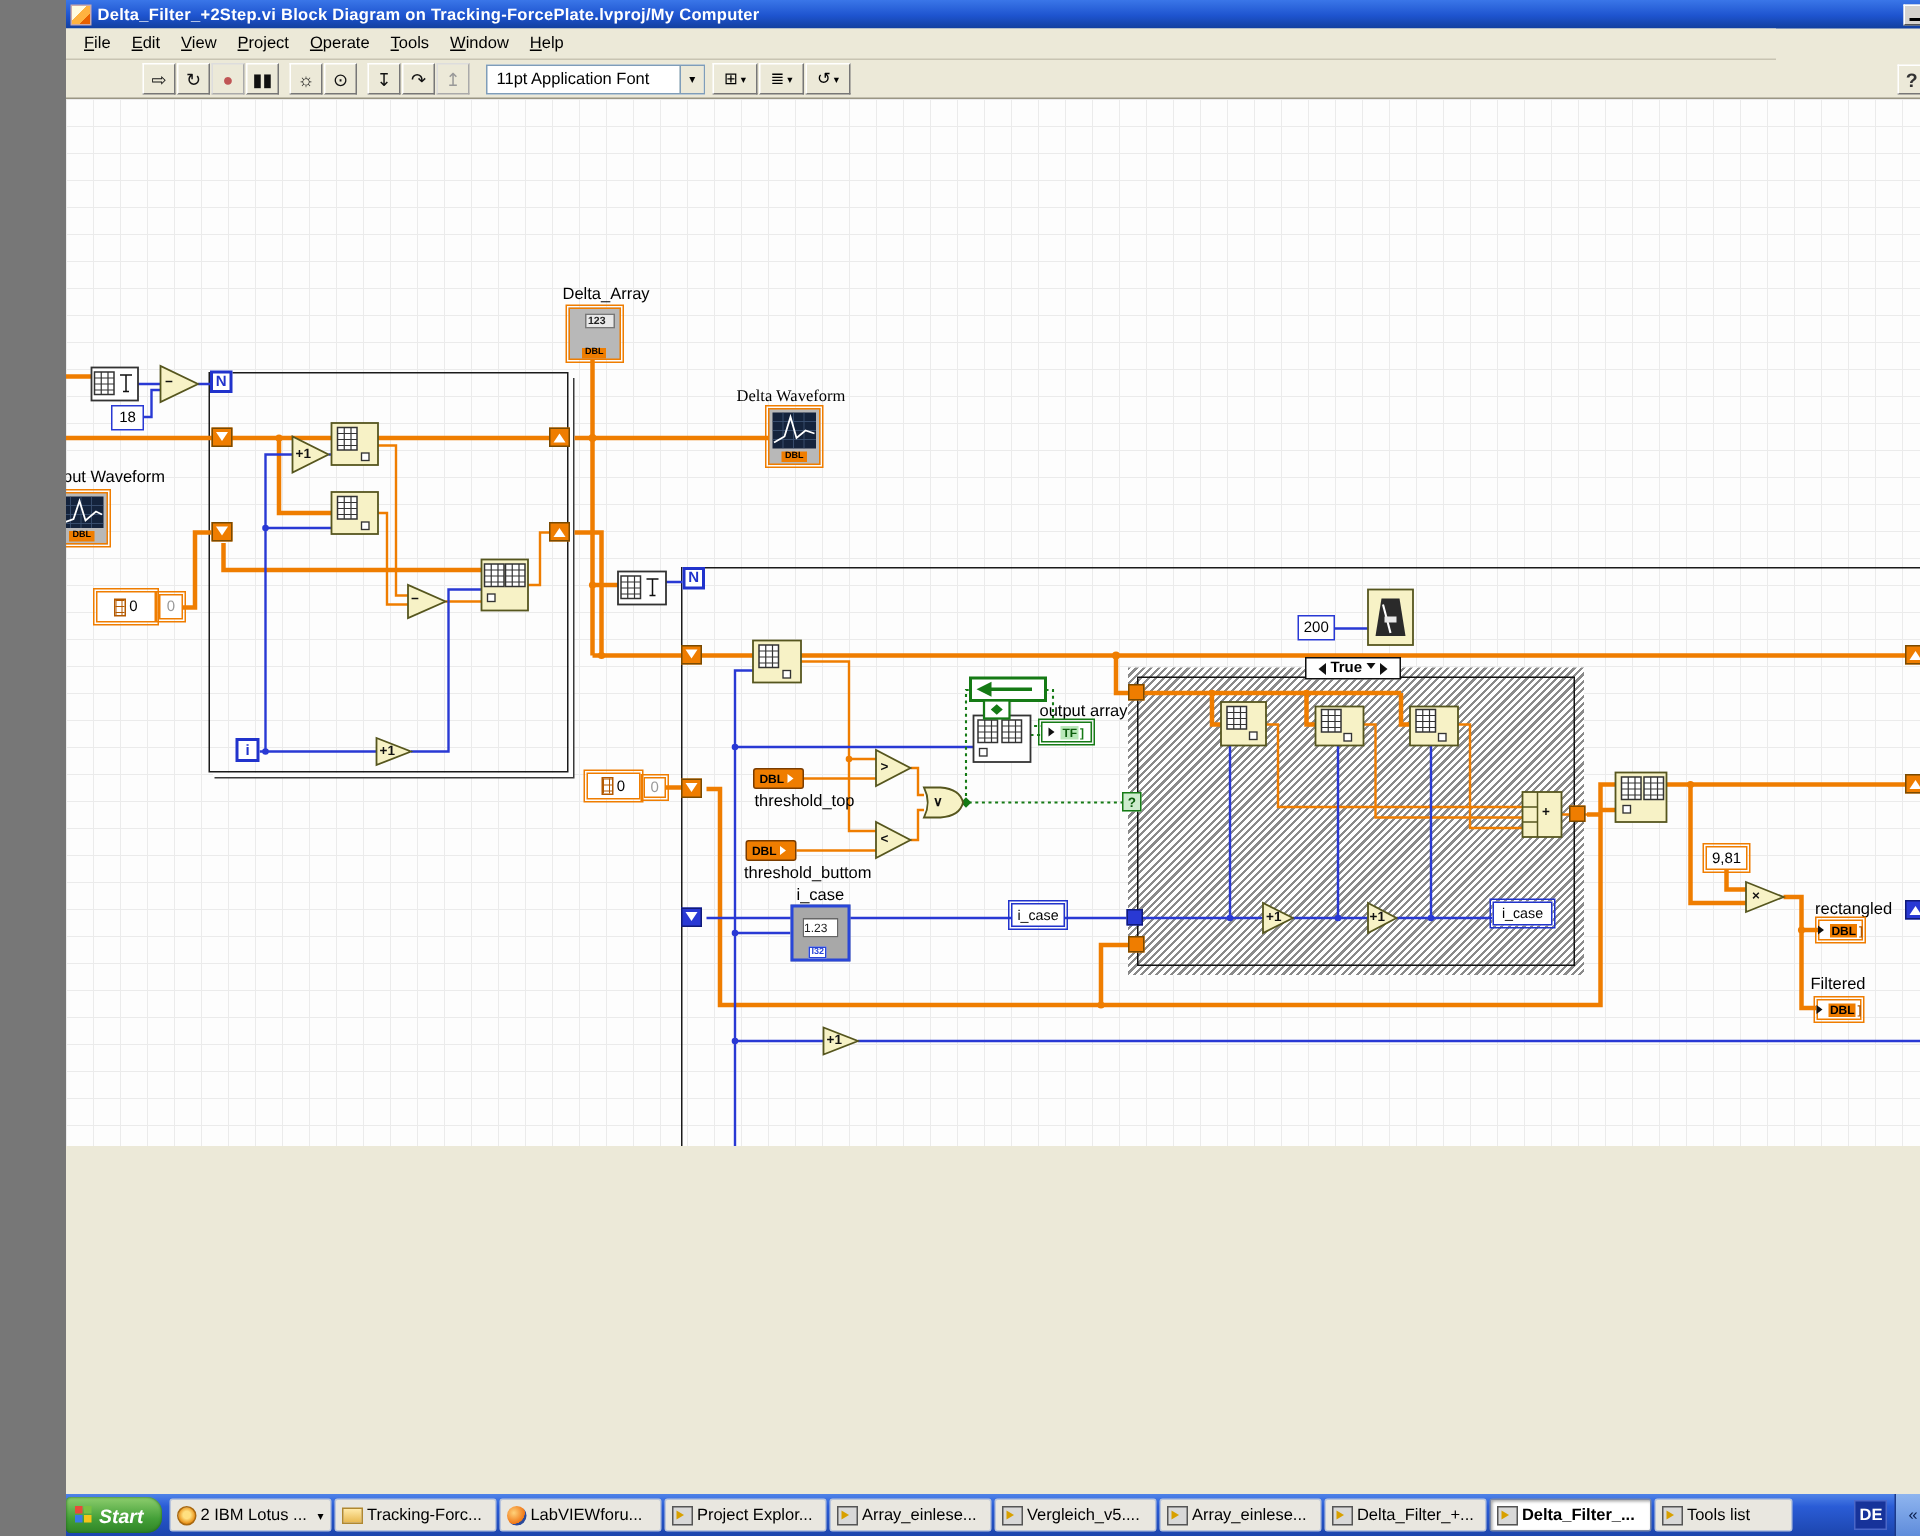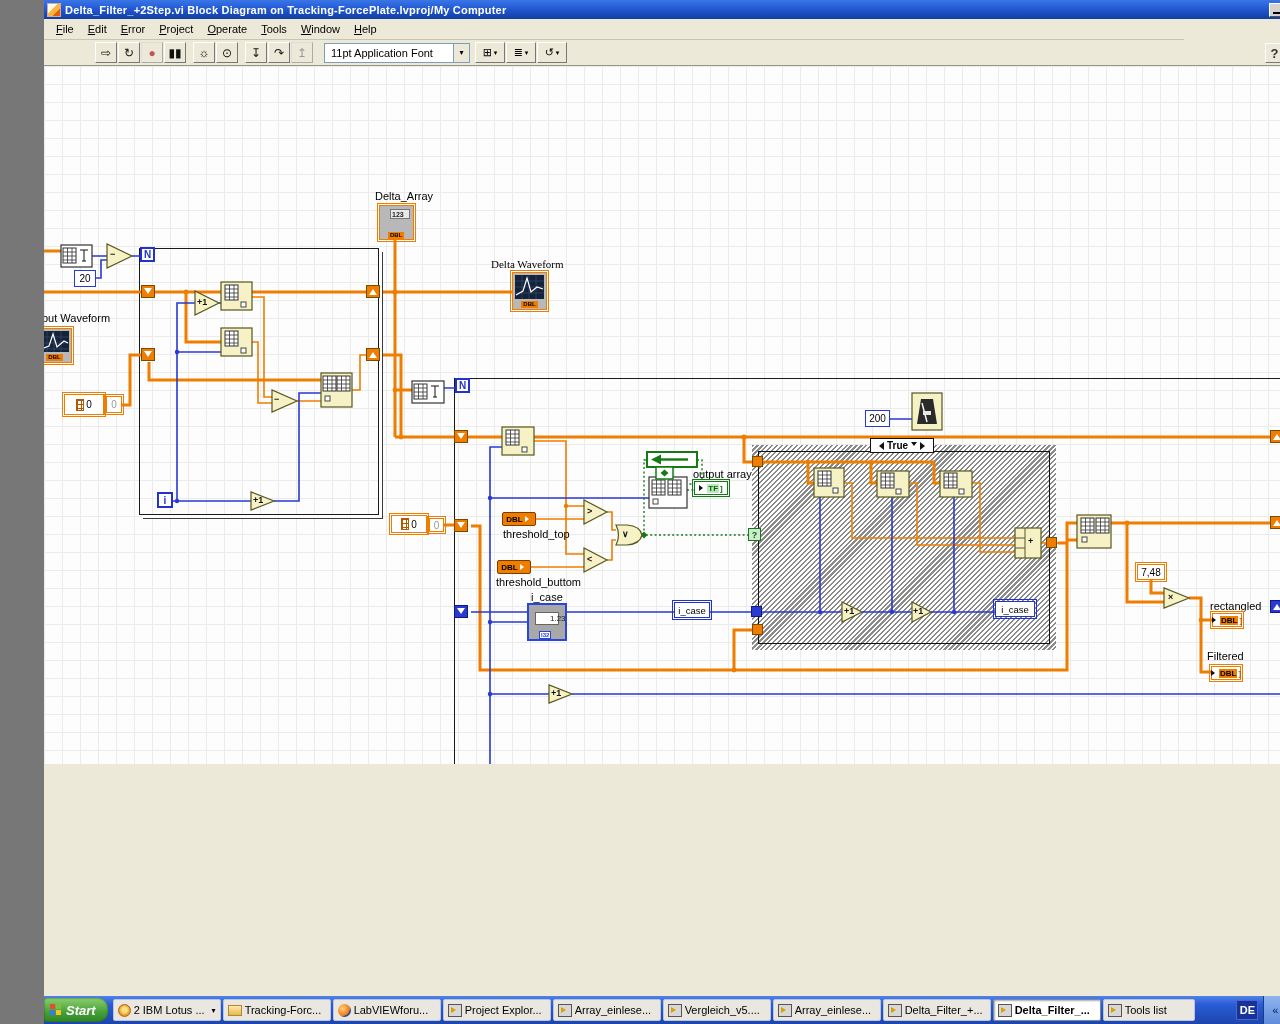--- a/index.html
+++ b/index.html
@@ -94,21 +94,21 @@
   .wfico .chip{align-self:center;background:#ef7d00;color:#000;font-size:6px;font-weight:bold;
     padding:0 2px;margin-bottom:1px;line-height:7px;}
   .aind{position:absolute;border:1px solid #ef7d00;outline:1px solid #ef7d00;outline-offset:1px;
     background:#b8b8b8;}
   .aind .digits{position:absolute;left:10px;top:3px;right:3px;height:10px;background:#e8e8e8;
     border:1px solid #777;font-size:7px;font-weight:bold;line-height:9px;padding-left:1px;color:#222;}
   .aind .chip{position:absolute;left:8px;bottom:0px;background:#ef7d00;color:#000;font-size:6px;
     font-weight:bold;padding:0 2px;line-height:7px;}
   .icase{position:absolute;border:2px solid #2946d8;background:#a8a8a8;}
   .icase .val{position:absolute;left:6px;top:7px;width:24px;height:13px;background:#fff;border:1px solid #666;
-    font-size:8px;line-height:12px;padding-left:14px;color:#222;}
+    font-size:8px;line-height:12px;padding-left:0;color:#222;}
   .icase .chip{position:absolute;left:10px;bottom:0;background:#fff;border:1px solid #2946d8;color:#2946d8;
     font-size:6px;font-weight:bold;line-height:6px;padding:0 1px;}
   .localv{position:absolute;border:1px solid #2133cc;outline:1px solid #2133cc;outline-offset:1px;
     background:#fff;color:#000;font-size:9.5px;display:flex;align-items:center;justify-content:center;}
   .selector{position:absolute;height:15px;background:#fff;border:1px solid #111;display:flex;
     align-items:center;justify-content:center;gap:3px;font-size:10px;font-weight:bold;}
   .selector .la{width:0;height:0;border:4px solid transparent;border-right:5px solid #111;}
   .selector .ra{width:0;height:0;border:4px solid transparent;border-left:5px solid #111;}
   .selector .da{width:0;height:0;border:3px solid transparent;border-top:4px solid #111;}
   .minigrid{width:8px;height:12px;background:
@@ -168,21 +168,21 @@
       </div>
     <div class="wbtn">
         <div class="restsq"></div>
       </div>
     <div class="wbtn">x</div>
   </div>
 
   <div class="menubar">
     <span class="mi">File</span>
     <span class="mi">Edit</span>
-    <span class="mi">Error</span>
+    <span class="mi">View</span>
     <span class="mi">Project</span>
     <span class="mi">Operate</span>
     <span class="mi">Tools</span>
     <span class="mi">Window</span>
     <span class="mi">Help</span>
   </div>
 
   <div class="toolbar">
     <div class="tbb">⇨</div>
     <div class="tbb">↻</div>
@@ -434,23 +434,23 @@
     <div class="csq blue" style="left:707px;top:540px;"></div>
     <div class="csq" style="left:708px;top:558px;"></div>
     <div class="csq" style="left:1002px;top:471px;"></div>
     <div class="selector" style="left:826px;top:372px;width:64px;">
       <i class="la"></i>
       <span>True</span>
       <i class="da"></i>
       <i class="ra"></i>
     </div>
 
-    <div class="const" style="left:30px;top:204px;width:22px;height:17px;">20</div>
+    <div class="const" style="left:30px;top:204px;width:22px;height:17px;">18</div>
     <div class="const" style="left:821px;top:344px;width:25px;height:17px;">200</div>
-    <div class="oconst" style="left:1093px;top:498px;width:28px;height:16px;">7,48</div>
+    <div class="oconst" style="left:1093px;top:498px;width:28px;height:16px;">9,81</div>
     <div class="oconst" style="left:20px;top:328px;width:40px;height:21px;gap:2px;">
       <i class="minigrid"></i>
       <span>0</span>
     </div>
     <div class="oconst" style="left:62px;top:330px;width:16px;height:17px;color:#999;">0</div>
     <div class="oconst" style="left:347px;top:449px;width:36px;height:18px;gap:2px;">
       <i class="minigrid"></i>
       <span>0</span>
     </div>
     <div class="oconst" style="left:385px;top:452px;width:15px;height:14px;color:#999;">0</div>

